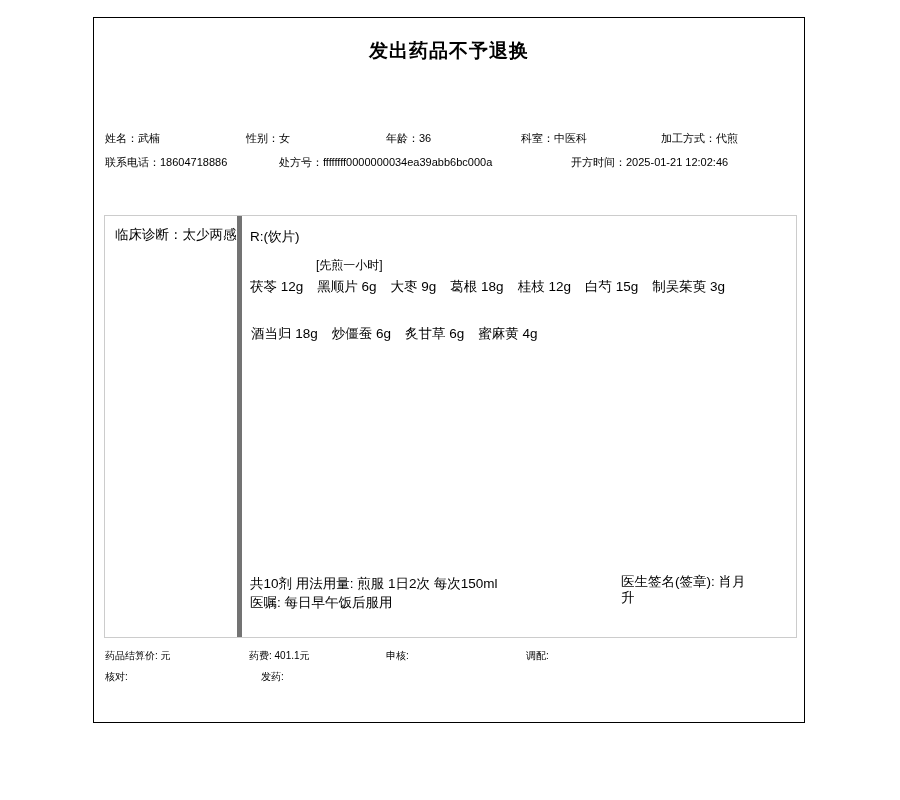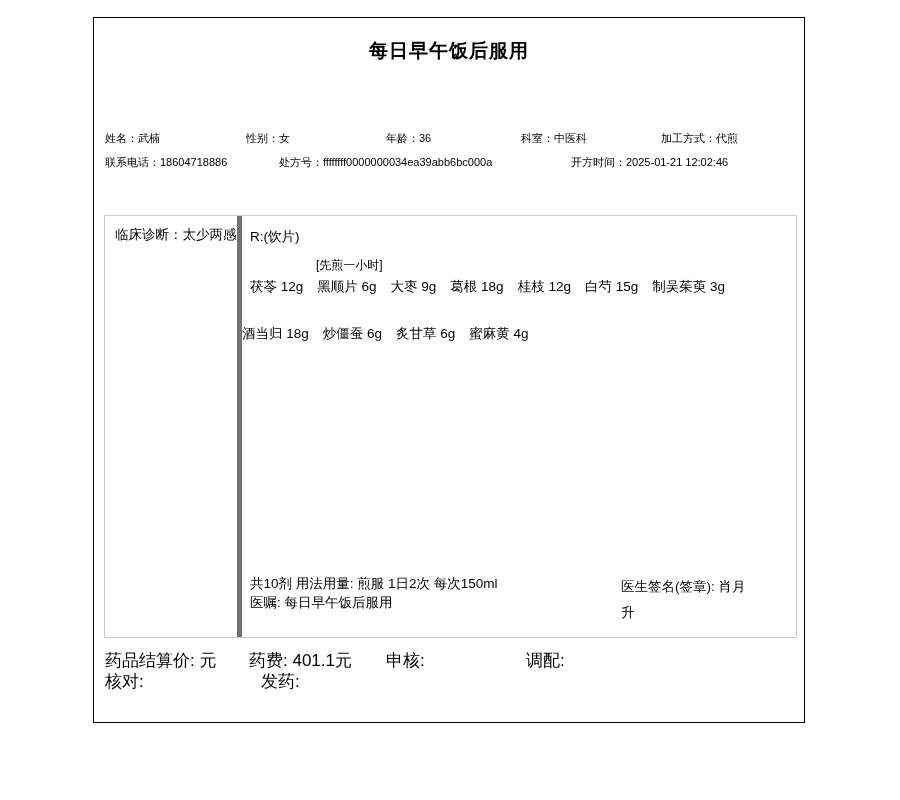--- a/index.html
+++ b/index.html
@@ -51,52 +51,52 @@
   .rx-right { position: relative; flex: 1; }
   .rx-el { position: absolute; font-size: 13.5px; white-space: nowrap; }
   .pre-note { font-size: 12px; }
   .herb-line span.herb { margin-right: 14px; }
   .sig {
     position: absolute;
     left: 379px;
     top: 358px;
     width: 132px;
     font-size: 13.5px;
-    line-height: 26px;
+    line-height: 16px;
     white-space: normal;
     word-break: break-all;
   }
   .advice-block { line-height: 19px; }
-  .footer-field { position: absolute; font-size: 17px; white-space: nowrap; }
+  .footer-field { position: absolute; font-size: 10px; white-space: nowrap; }
 </style>
 </head>
 <body>
 
 <div class="page">
   <div class="doc">
 
-    <div class="title">每日早午饭后服用</div>
+    <div class="title">发出药品不予退换</div>
 
     <div class="field" style="left:11px; top:113px;">姓名：武楠</div>
     <div class="field" style="left:152px; top:113px;">性别：女</div>
     <div class="field" style="left:292px; top:113px;">年龄：36</div>
     <div class="field" style="left:427px; top:113px;">科室：中医科</div>
     <div class="field" style="left:567px; top:113px;">加工方式：代煎</div>
 
     <div class="field" style="left:11px; top:137px;">联系电话：18604718886</div>
     <div class="field" style="left:185px; top:137px;">处方号：ffffffff0000000034ea39abb6bc000a</div>
     <div class="field" style="left:477px; top:137px;text-align:center;">开方时间：2025-01-21 12:02:46</div>
 
     <div class="rx-box">
       <div class="rx-left">临床诊断：太少两感</div>
       <div class="rx-right">
         <div class="rx-el" style="left:8px; top:12px;">R:(饮片)</div>
         <div class="rx-el pre-note" style="left:74px; top:41px;">[先煎一小时]</div>
         <div class="rx-el herb-line" style="left:8px; top:62px;"><span class="herb">茯苓 12g</span><span class="herb">黑顺片 6g</span><span class="herb">大枣 9g</span><span class="herb">葛根 18g</span><span class="herb">桂枝 12g</span><span class="herb">白芍 15g</span><span class="herb">制吴茱萸 3g</span></div>
-        <div class="rx-el herb-line" style="left:0; top:109px;"><span class="herb">酒当归 18g</span><span class="herb">炒僵蚕 6g</span><span class="herb">炙甘草 6g</span><span class="herb">蜜麻黄 4g</span></div>
+        <div class="rx-el herb-line" style="left:9px; top:109px;"><span class="herb">酒当归 18g</span><span class="herb">炒僵蚕 6g</span><span class="herb">炙甘草 6g</span><span class="herb">蜜麻黄 4g</span></div>
         <div class="rx-el advice-block" style="left:8px; top:358px;">
           <div>共10剂 用法用量: 煎服 1日2次 每次150ml</div>
           <div>医嘱: 每日早午饭后服用</div>
         </div>
         <div class="sig">医生签名(签章): 肖月升</div>
       </div>
     </div>
 
     <div class="footer-field" style="left:11px; top:631px;">药品结算价: 元</div>
     <div class="footer-field" style="left:155px; top:631px;">药费: 401.1元</div>

